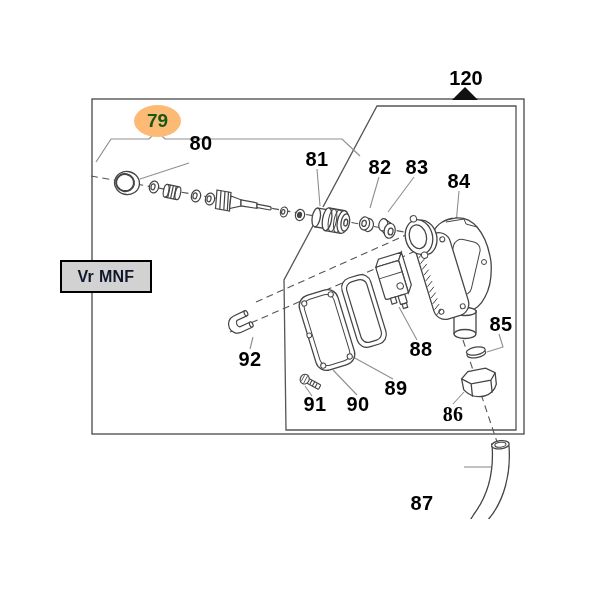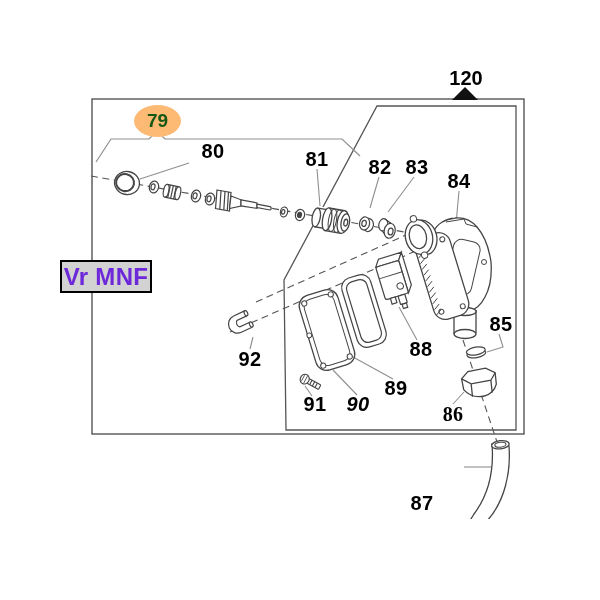--- a/index.html
+++ b/index.html
@@ -16,21 +16,21 @@
   .group-oval{
     position:absolute;left:134px;top:105px;width:47px;height:32px;
     background:#fdba74;border-radius:50%;
     display:flex;align-items:center;justify-content:center;
     font-weight:bold;font-size:19px;color:#155815;
   }
   .variant-badge{
     position:absolute;left:60px;top:260px;width:88px;height:29px;
     background:#d2d2d2;border:2px solid #000;
     display:flex;align-items:center;justify-content:center;
-    font-weight:bold;font-size:24px;color:#6d28d9;letter-spacing:.3px;
+    font-weight:bold;font-size:16px;color:#0f172a;letter-spacing:.3px;
   }
   .ref-120{position:absolute;transform:translate(-50%,-50%);font-weight:bold;font-size:20px;color:#000;}
 </style>
 </head>
 <body>
 
 <div class="stage">
 
 <svg width="600" height="600" viewBox="0 0 600 600">
 
@@ -220,27 +220,27 @@
 </svg>
 
 <div class="ref-120" style="left:466px;top:78px;">120</div>
 <div class="group-oval">
   <span>79</span>
 </div>
 <div class="variant-badge">
   <span>Vr MNF</span>
 </div>
 
-<div class="part-label" style="left:201px;top:151px;margin-left:12px;">80</div>
+<div class="part-label" style="left:201px;top:143px;">80</div>
 <div class="part-label" style="left:317px;top:159px;">81</div>
 <div class="part-label" style="left:380px;top:167px;">82</div>
 <div class="part-label" style="left:417px;top:167px;">83</div>
 <div class="part-label" style="left:459px;top:181px;">84</div>
 <div class="part-label" style="left:501px;top:324px;">85</div>
 <div class="part-label" style="left:453px;top:414px;font-family:Liberation Serif, serif;">86</div>
 <div class="part-label" style="left:422px;top:469px;margin-top:34px;">87</div>
 <div class="part-label" style="left:421px;top:349px;">88</div>
 <div class="part-label" style="left:396px;top:388px;">89</div>
-<div class="part-label" style="left:358px;top:404px;font-style:italic;">90</div>
+<div class="part-label" style="left:358px;top:404px;">90</div>
 <div class="part-label" style="left:315px;top:404px;">91</div>
 <div class="part-label" style="left:250px;top:359px;">92</div>
 
 </div>
 
 </body></html>

